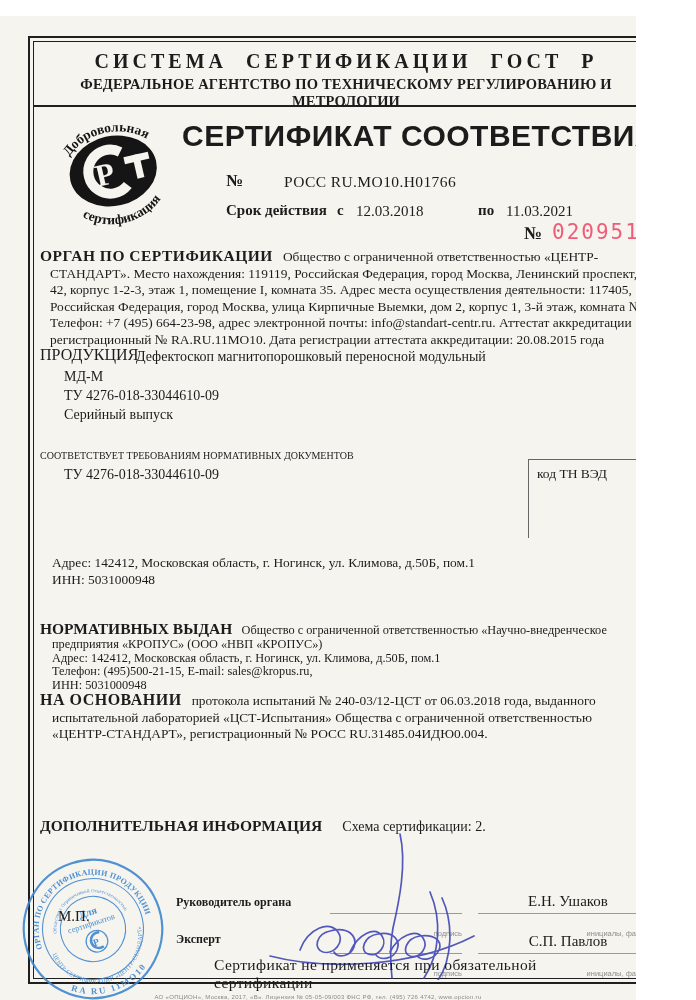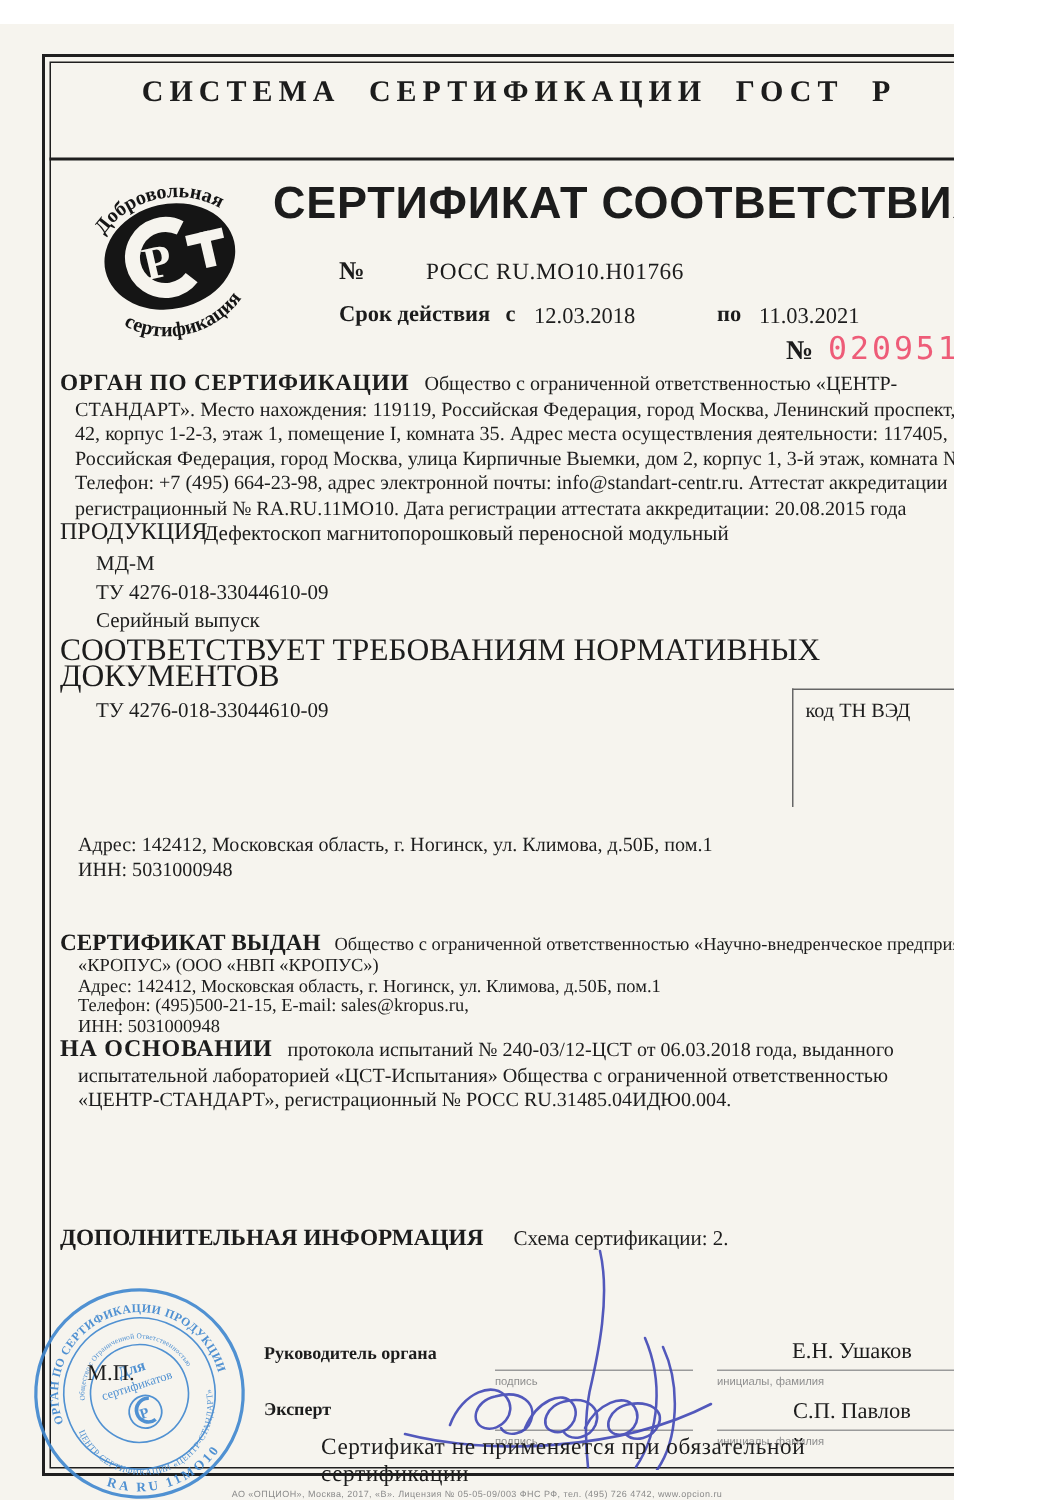--- a/index.html
+++ b/index.html
@@ -18,39 +18,40 @@
   .cert-title{font-family:"Liberation Sans", sans-serif; font-weight:bold; font-size:30px; letter-spacing:0.5px; white-space:nowrap;}
   .blbl{font-weight:bold;}
   .para{font-size:13.4px; line-height:16.6px; text-align:left;}
   .para .lead{font-weight:bold; font-size:15.5px; letter-spacing:0.5px;}
   .sub-line{padding-left:12px;}
   .blank-no{font-family:"DejaVu Sans Mono", monospace; font-size:21px; letter-spacing:2px; color:#ee5c78;}
   .codebox{border-left:1px solid #666; border-top:1px solid #666; font-size:13.5px;}
   .codebox .cb-label{padding:6px 0 0 8px;}
   .codebox .cb-vals{padding:8px 0 0 8px; line-height:17px;}
   .sig-line{border-bottom:1px solid #9a9a9a;}
-  .sig-caption{font-family:"Liberation Sans", sans-serif; font-size:7.5px; color:#8f8f8f; text-align:left; padding-top:1px;}
+  .sig-caption{font-family:"Liberation Sans", sans-serif; font-size:7.5px; color:#8f8f8f; text-align:right; padding-top:14px;}
   .sig-name{font-size:15px; text-align:center;}
   .role{font-weight:bold; font-size:12px;}
   .bottom-note{font-size:15.5px; letter-spacing:0.4px;}
   .print-footer{position:absolute; left:0; top:978px; width:100%; text-align:center;
     font-family:"Liberation Sans", sans-serif; font-size:6px; color:#8a8a8a; letter-spacing:0.3px;}
   svg text{font-family:"Liberation Serif", serif;}
 </style>
 </head>
 <body>
 
 <div class="page">
 
   <div class="frame">
     <div class="frame-inner"></div>
   </div>
 
   <div class="header-band">
     <div class="sys-title">СИСТЕМА СЕРТИФИКАЦИИ ГОСТ Р</div>
+    <div class="agency-title">ФЕДЕРАЛЬНОЕ АГЕНТСТВО ПО ТЕХНИЧЕСКОМУ РЕГУЛИРОВАНИЮ И МЕТРОЛОГИИ</div>
   </div>
 
   <svg class="abs" style="left:38px; top:94px;" width="150" height="122" viewBox="0 0 150 122">
     <g transform="rotate(-13 75 60)">
       <defs>
         <path id="lg-top" d="M 22,60 A 54,47 0 0 1 128,60"></path>
         <path id="lg-bot" d="M 20,66 A 55,48 0 1 0 130,66"></path>
       </defs>
       <text font-size="13.5" font-weight="bold" fill="#151515">
         <textPath href="#lg-top" startOffset="50%" text-anchor="middle">Добровольная</textPath>
@@ -87,35 +88,35 @@
 
   <div class="abs para lead" style="left:40px; top:331px; font-size:16px;">ПРОДУКЦИЯ</div>
   <div class="abs" style="left:136px; top:333px; font-size:14px;">Дефектоскоп магнитопорошковый переносной модульный</div>
   <div class="abs" style="left:64px; top:351px; font-size:14px; line-height:19px;">
     <div>МД-М</div>
     <div>ТУ 4276-018-33044610-09</div>
     <div>Серийный выпуск</div>
   </div>
 
 
-  <div class="abs para lead" style="left:40px; top:409px; font-size:21px;">СООТВЕТСТВУЕТ ТРЕБОВАНИЯМ НОРМАТИВНЫХ ДОКУМЕНТОВ</div>
+  <div class="abs para lead" style="left:40px; top:432px; font-size:10px;">СООТВЕТСТВУЕТ ТРЕБОВАНИЯМ НОРМАТИВНЫХ ДОКУМЕНТОВ</div>
   <div class="abs" style="left:64px; top:451px; font-size:14px;">ТУ 4276-018-33044610-09</div>
 
   <div class="abs codebox" style="left:528px; top:443px; width:131px; height:78px;">
     <div class="cb-label">код ТН ВЭД</div>
   </div>
 
   <div class="abs para" style="left:40px; top:539px; width:572px;">
     <div class="sub-line">Адрес: 142412, Московская область, г. Ногинск, ул. Климова, д.50Б, пом.1</div>
     <div class="sub-line">ИНН: 5031000948</div>
   </div>
 
   <div class="abs" style="left:40px; top:606px; width:622px; font-size:12.3px; line-height:13.8px;">
     <div style="padding-left:12px; text-indent:-12px;">
-      <span class="lead" style="font-weight:bold; font-size:15.5px;">СЕРТИФИКАТ ВЫДАН</span>&nbsp;&nbsp;
+      <span class="lead" style="font-weight:bold; font-size:15.5px;">НОРМАТИВНЫХ ВЫДАН</span>&nbsp;&nbsp;
       <span>Общество с ограниченной ответственностью «Научно-внедренческое предприятия «КРОПУС» (ООО «НВП «КРОПУС»)</span>
     </div>
     <div class="sub-line">Адрес: 142412, Московская область, г. Ногинск, ул. Климова, д.50Б, пом.1</div>
     <div class="sub-line">Телефон: (495)500-21-15, E-mail: sales@kropus.ru,</div>
     <div class="sub-line">ИНН: 5031000948</div>
   </div>
 
   <div class="abs para" style="left:40px; top:676px; width:586px; padding-left:12px; text-indent:-12px;">
     <span class="lead" style="font-size:16px;">НА ОСНОВАНИИ</span>&nbsp;&nbsp;
     <span>протокола испытаний № 240-03/12-ЦСТ от 06.03.2018  года, выданного испытательной лабораторией «ЦСТ-Испытания» Общества с ограниченной ответственностью «ЦЕНТР-СТАНДАРТ», регистрационный № РОСС RU.31485.04ИДЮ0.004.</span>

